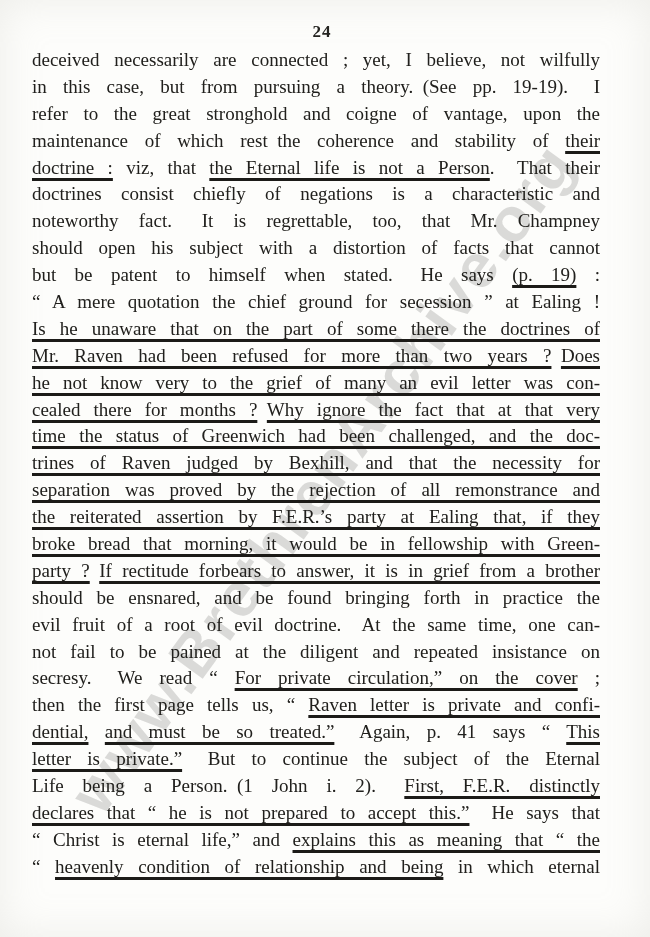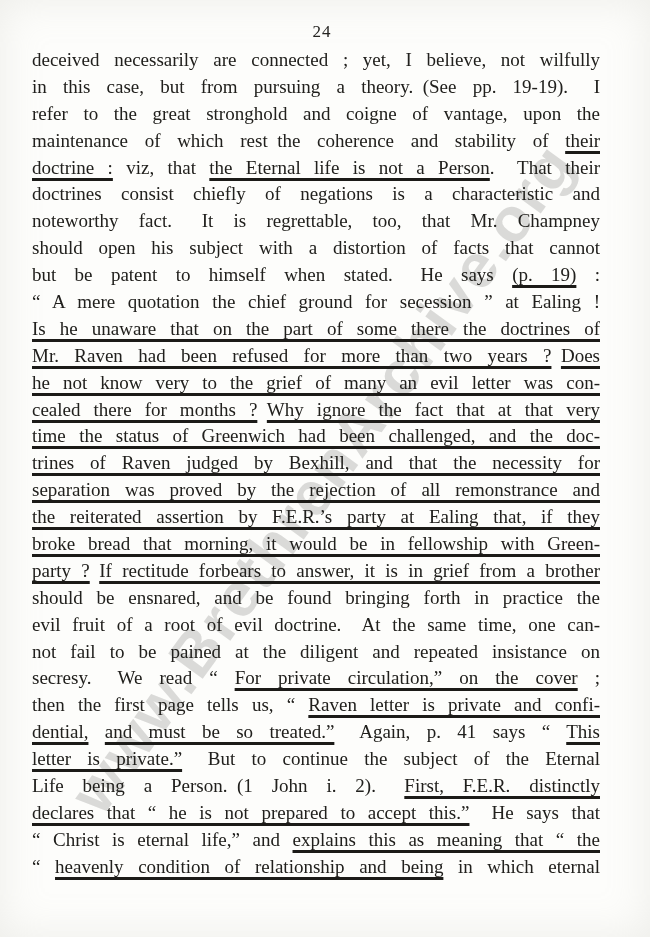--- a/index.html
+++ b/index.html
@@ -37,21 +37,21 @@
     pointer-events: none;
     z-index: 1;
   }
   .page-number {
     position: absolute;
     top: 22px;
     left: 0;
     width: 644px;
     text-align: center;
     font-size: 17px;
-    font-weight: 400;
+    font-weight: 700;
     letter-spacing: 1px;
     color: #242320;
     z-index: 2;
   }
   .text-block {
     position: absolute;
     top: 47px;
     left: 32px;
     width: 568px;
     z-index: 2;

